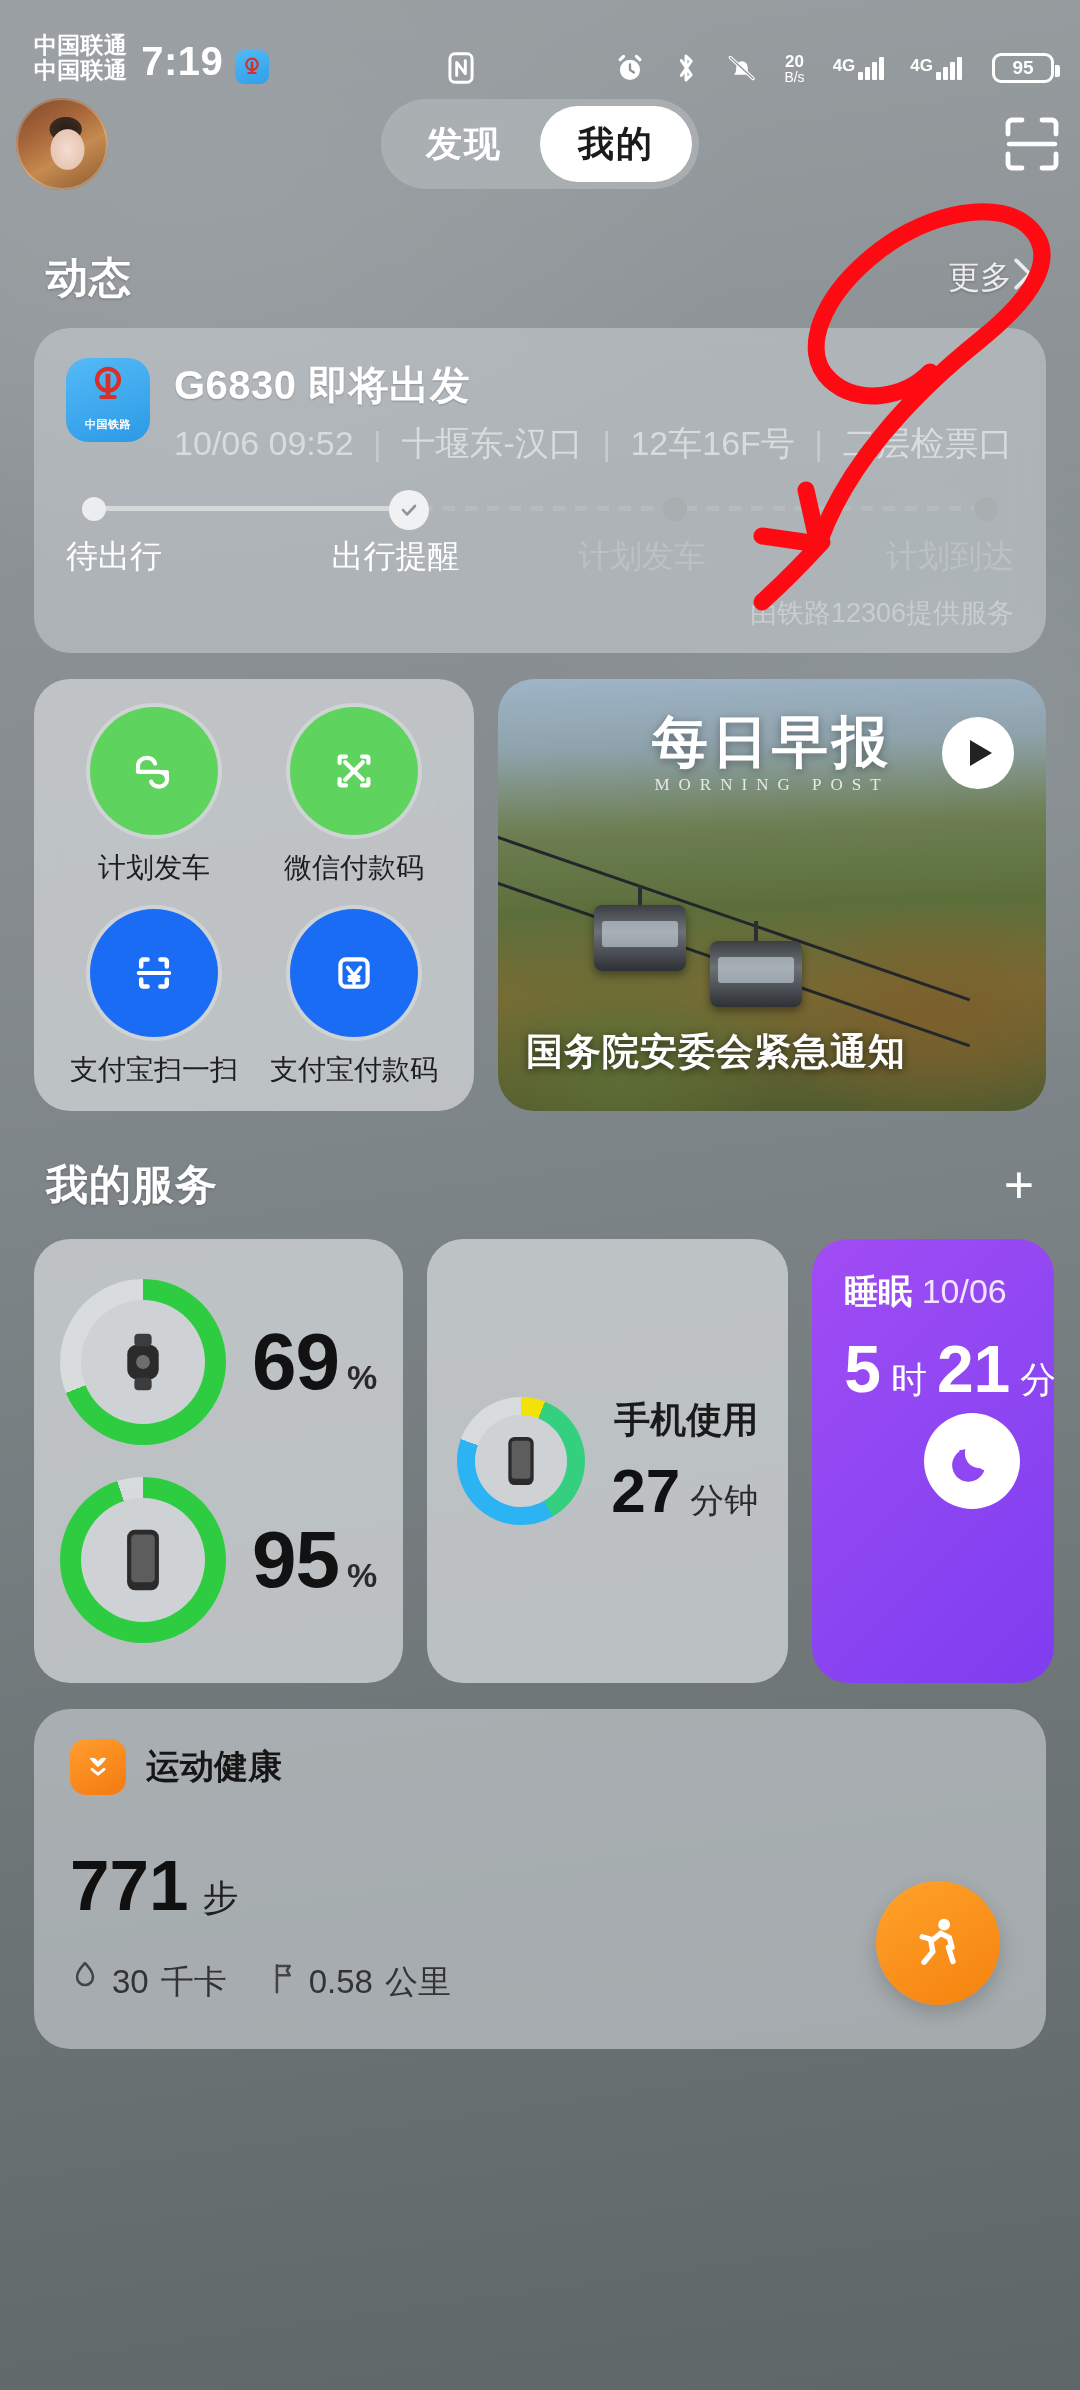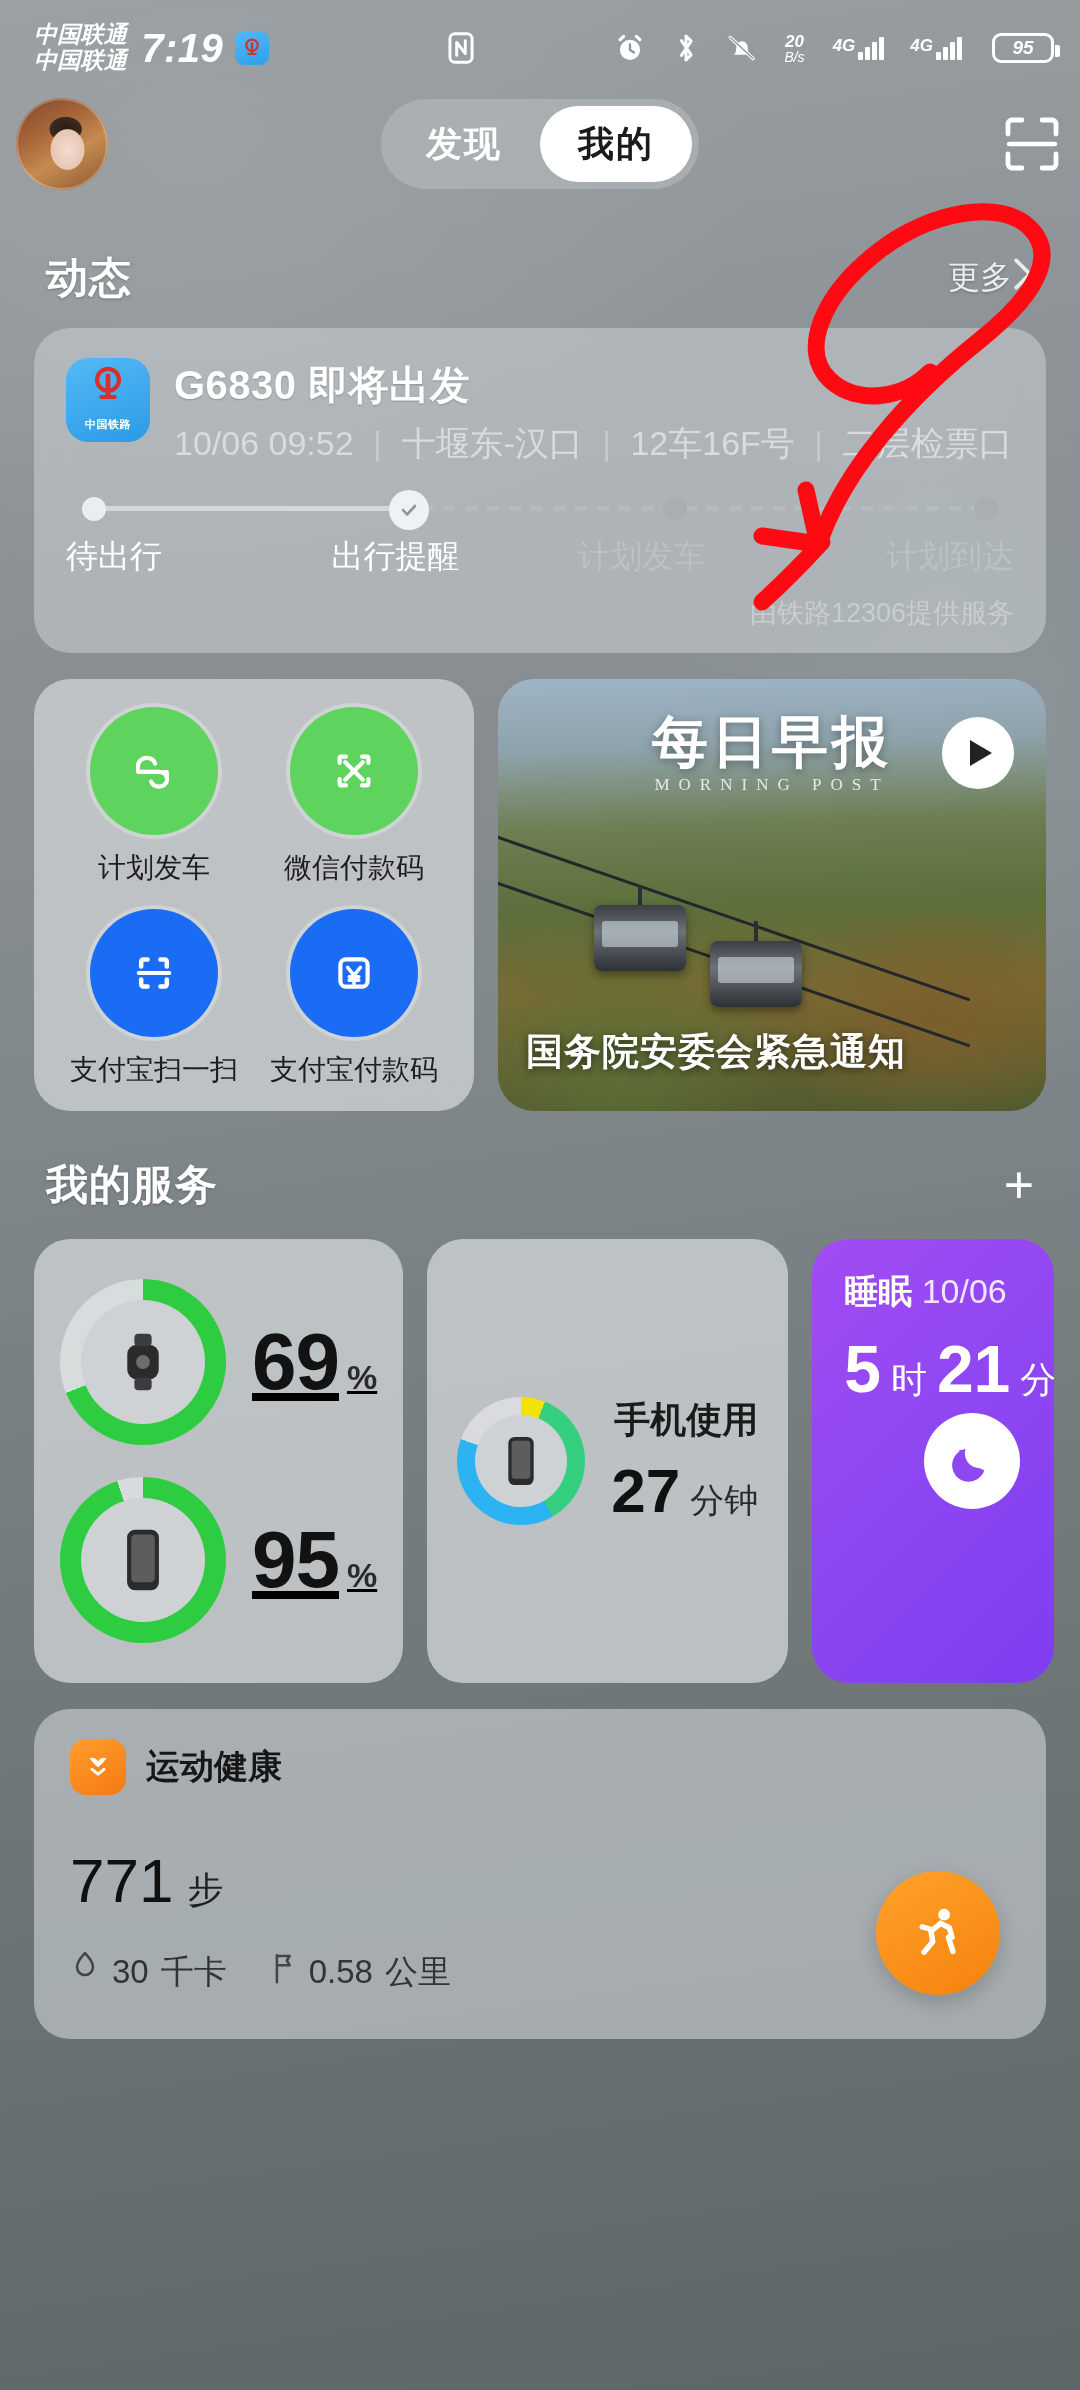--- a/index.html
+++ b/index.html
@@ -17,22 +17,22 @@
     background:
       radial-gradient(900px 700px at 18% 6%, #9aa0a3 0%, rgba(154,160,163,0) 62%),
       radial-gradient(700px 600px at 88% 30%, #8d9498 0%, rgba(141,148,152,0) 60%),
       linear-gradient(172deg,#9a9fa2 0%,#8d9296 20%,#7f8689 46%,#6f7779 70%,#5f6668 100%);
     z-index:0;
   }
   #screen{ position:absolute; inset:0; z-index:1; }
 
   
   .statusbar{
-    height:84px; display:flex; align-items:center;
-    padding:12px 26px 0 34px; color:#fff;font-style:italic;
+    height:84px; display:flex; align-items:flex-end;
+    padding:12px 26px 0 34px; color:#fff;
   }
   .carrier{ display:flex; flex-direction:column; line-height:1.12; font-size:23px; font-weight:600; letter-spacing:.3px; }
   .sb-time{ font-size:40px; font-weight:600; margin-left:14px; letter-spacing:.5px; }
   .sb-appicon{
     width:34px; height:34px; border-radius:9px; margin-left:12px;
     background:linear-gradient(160deg,#53b9f5,#2f9fe8);
     display:flex; align-items:center; justify-content:center;
     font-size:20px; color:#d7302a; font-weight:700;
   }
   .sb-spacer{ flex:1; }
@@ -165,21 +165,21 @@
   .cabin:before{ content:""; position:absolute; top:-20px; left:44px; width:4px; height:20px; background:#2b2f33;}
   .cabin i{ position:absolute; top:16px; left:8px; right:8px; height:26px; background:rgba(215,225,235,.55); border-radius:3px;}
   .wire{ position:absolute; height:3px; background:#23262a; transform-origin:left center; }
   .news-title{
     position:absolute; left:28px; right:28px; bottom:34px; color:#fff;
     font-size:37px; font-weight:700; letter-spacing:1px; text-shadow:0 2px 8px rgba(0,0,0,.6);
   }
 
   
   .svc-row{ display:flex; gap:24px; margin-top:26px; }
-  .svc-left{ width:508px; background:rgba(206,210,213,.80); border-radius:36px; padding:24px 0;text-decoration:underline; }
+  .svc-left{ width:508px; background:rgba(206,210,213,.80); border-radius:36px; padding:24px 0; }
   .ring-item{ display:flex; align-items:center; padding:16px 26px; }
   .ring{ width:166px; height:166px; border-radius:50%; position:relative; flex:0 0 auto; }
   .ring .hole{ position:absolute; inset:21px; border-radius:50%; background:#ced2d5;
                display:flex; align-items:center; justify-content:center; }
   .ring-val{ margin-left:26px; display:flex; align-items:baseline; }
   .ring-num{ font-size:80px; font-weight:700; color:#121212; letter-spacing:-1px; }
   .ring-unit{ font-size:34px; font-weight:600; color:#2a2a2a; margin-left:8px; }
 
   .svc-right{ flex:1; display:flex; flex-direction:row; gap:24px; }
   .phoneuse{ background:rgba(206,210,213,.80); border-radius:36px; padding:26px 30px;
@@ -203,21 +203,21 @@
     display:flex; align-items:center; justify-content:center;
   }
 
   
   .health{ margin-top:26px; background:rgba(203,208,211,.62); border-radius:36px; padding:30px 36px 44px; position:relative; }
   .h-head{ display:flex; align-items:center; gap:20px; }
   .h-icon{ width:56px; height:56px; border-radius:16px; background:linear-gradient(150deg,#ff9d2e,#f57a10);
            display:flex; align-items:center; justify-content:center; }
   .h-name{ font-size:34px; font-weight:600; color:#161616; }
   .h-steps{ display:flex; align-items:baseline; gap:14px; margin-top:50px; }
-  .h-num{ font-size:62px; font-weight:400; color:#101010; }
+  .h-num{ font-size:71px; font-weight:700; color:#101010; }
   .h-unit{ font-size:36px; color:#202020; font-weight:500; }
   .h-stats{ display:flex; align-items:center; gap:44px; margin-top:34px; font-size:33px; color:#333; }
   .h-stat{ display:flex; align-items:center; gap:12px; }
   .h-fab{
     position:absolute; right:46px; bottom:44px; width:124px; height:124px; border-radius:50%;
     background:linear-gradient(150deg,#ffa22b,#f5820d);
     display:flex; align-items:center; justify-content:center;
     box-shadow:0 8px 20px rgba(0,0,0,.18);
   }
 

